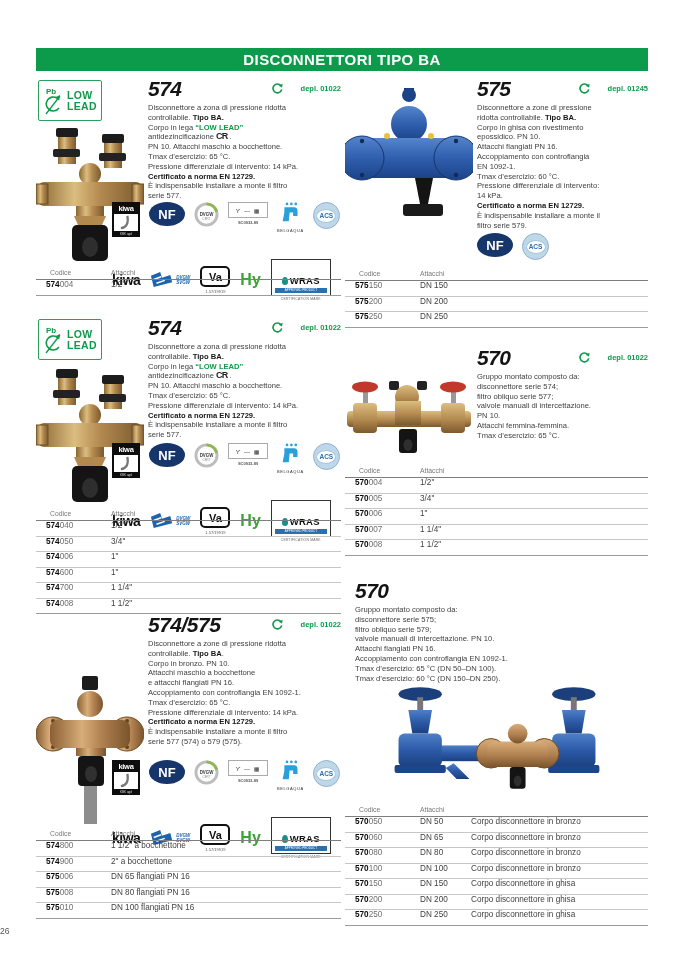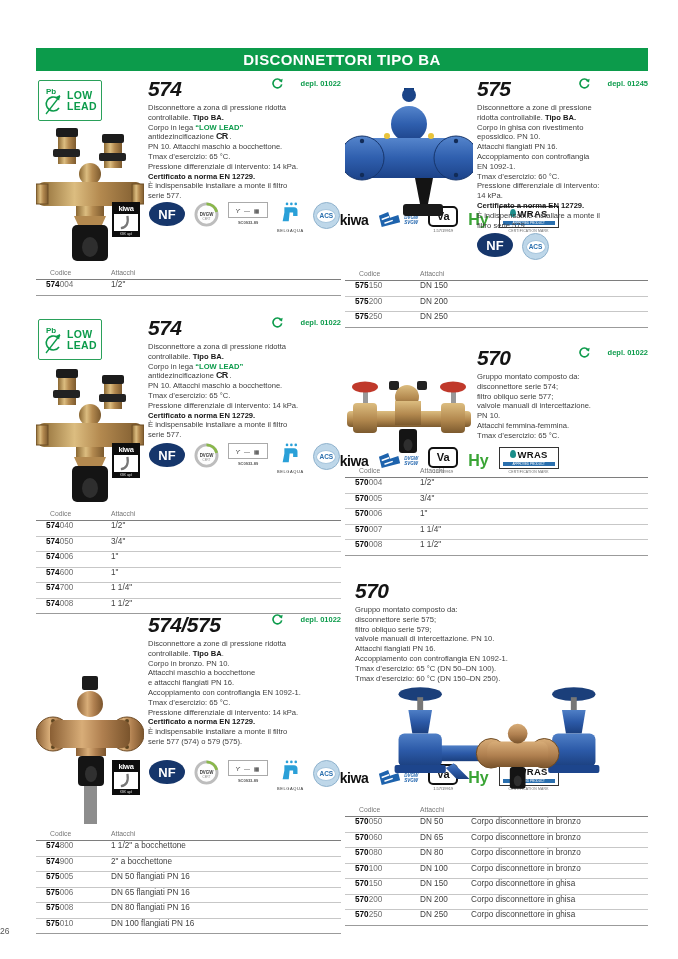--- a/index.html
+++ b/index.html
@@ -8,27 +8,27 @@
   .hbar{position:absolute;left:36px;top:48px;width:612px;height:23px;background:#0c9b4b;
         color:#fff;display:flex;align-items:center;justify-content:center;
         font-weight:bold;font-size:15px;letter-spacing:.4px}
   .sec{position:absolute}
   .lowlead{position:absolute;left:2px;top:2px;width:64px;height:41px;border:1.3px solid #2aa05a;
            border-radius:2px;display:flex;align-items:center;gap:4px;padding:2px 4px;box-sizing:border-box;background:#fff}
   .ll-text{color:#0c9b4b;font-weight:bold;font-size:10.5px;line-height:11px;letter-spacing:.3px}
   .pimg{position:absolute}
   .theadrow{position:absolute;display:flex;justify-content:space-between;align-items:flex-start}
   .ptitle{font-weight:bold;font-style:italic;font-size:21px;line-height:21px;color:#141414;letter-spacing:-.5px}
-  .depl{display:flex;align-items:center;gap:18px;color:#0c9b4b;font-weight:bold;font-size:7.5px;}
+  .depl{display:flex;align-items:center;gap:18px;color:#0c9b4b;font-weight:bold;font-size:7.5px;margin-top:5px}
   .desc{position:absolute;font-size:7.6px;line-height:9.8px;color:#3d3d3d}
   .dline{white-space:nowrap}
   .b{font-weight:bold;color:#161616}
   .g{font-weight:bold;color:#0c9b4b}
   .cr{font-weight:bold;font-size:9px;letter-spacing:-.8px;color:#222}
-  .logos{position:absolute;display:flex;flex-direction:row;gap:0}
+  .logos{position:absolute;display:flex;flex-direction:column;gap:22px}
   .lrow{display:flex;align-items:flex-start;gap:9px}
   .lrow.row2{align-items:center;gap:10px}
   .ptable{position:absolute;left:0;right:0}
   .thead{display:flex;font-size:6.8px;color:#777;padding:2px 0 3px;border-bottom:1px solid #7e7e7e}
   .thead .c1{padding-left:14px}
   .trow{display:flex;align-items:flex-start;height:14.5px;border-bottom:1px solid #c7c7c7;font-size:8.2px;color:#3f3f3f}
   div[data-table] .trow:last-child{border-bottom-color:#9b9b9b}
   .c1{width:75px;padding-left:10px;box-sizing:border-box}
   .c1 b{color:#0a0a0a}
   .c1 i{font-style:normal;color:#6f6f6f}
@@ -55,21 +55,21 @@
           display:flex;align-items:center;justify-content:center;border:1px solid #a8c6dd}
   .lg-kiwatext{font-weight:bold;font-size:14px;color:#111;letter-spacing:-.5px}
   .lg-dvblue{display:flex;align-items:center;gap:2px}
   .dvb-t{font-size:4.5px;color:#1e63ad;font-weight:bold;line-height:5px;font-style:italic}
   .lg-va{text-align:center}
   .va-box{width:26px;height:17px;border:2.5px solid #111;border-radius:5px;font-weight:bold;font-size:11px;
           display:flex;align-items:center;justify-content:center;color:#111;background:#fff;margin:0 auto}
   .va-num{font-size:4px;color:#555;margin-top:1.5px}
   .lg-hy{color:#3aa435;font-weight:bold;font-size:16px;line-height:18px}
   .lg-wras{text-align:center}
-  .wr-box{border:1px solid #333;background:#fff;padding:1px 3px 2px;display:flex;align-items:center;gap:2px;
+  .wr-box{border:1px solid #333;background:#fff;padding:15px 3px 2px;display:flex;align-items:center;gap:2px;
           flex-wrap:wrap;width:52px;justify-content:center}
   .wr-drop{width:6px;height:8px;background:#1b8e8a;border-radius:50% 50% 50% 50%/60% 60% 40% 40%}
   .wr-t{font-weight:bold;font-size:9.5px;color:#111;letter-spacing:.3px}
   .wr-app{width:100%;background:#2a6fae;color:#fff;font-size:3px;line-height:4.5px}
   .wr-mark{font-size:3.4px;color:#666;margin-top:1px;letter-spacing:.2px}
 </style>
 </head>
 <body>
 
 <div class="page">
@@ -469,24 +469,20 @@
         <span class="c2">Attacchi</span>
       </div>
       <div data-table="2">
           <div class="trow">
             <span class="c1"><b>574</b><i>800</i></span>
             <span class="c2">1 1/2" a bocchettone</span>
           </div>
           <div class="trow">
             <span class="c1"><b>574</b><i>900</i></span>
             <span class="c2">2" a bocchettone</span>
-          </div>
-          <div class="trow">
-            <span class="c1"><b>575</b><i>005</i></span>
-            <span class="c2">DN 50 flangiati PN 16</span>
           </div>
           <div class="trow">
             <span class="c1"><b>575</b><i>006</i></span>
             <span class="c2">DN 65 flangiati PN 16</span>
           </div>
           <div class="trow">
             <span class="c1"><b>575</b><i>008</i></span>
             <span class="c2">DN 80 flangiati PN 16</span>
           </div>
           <div class="trow">

